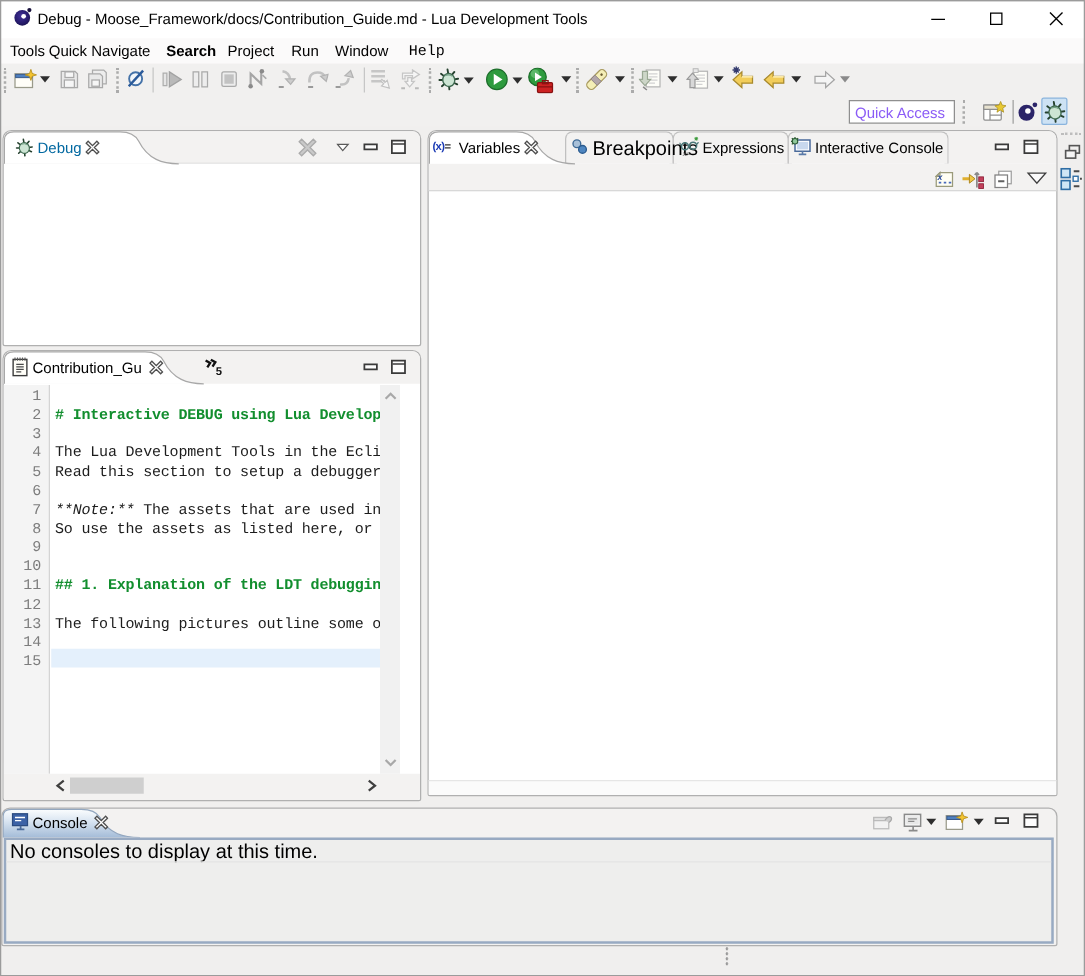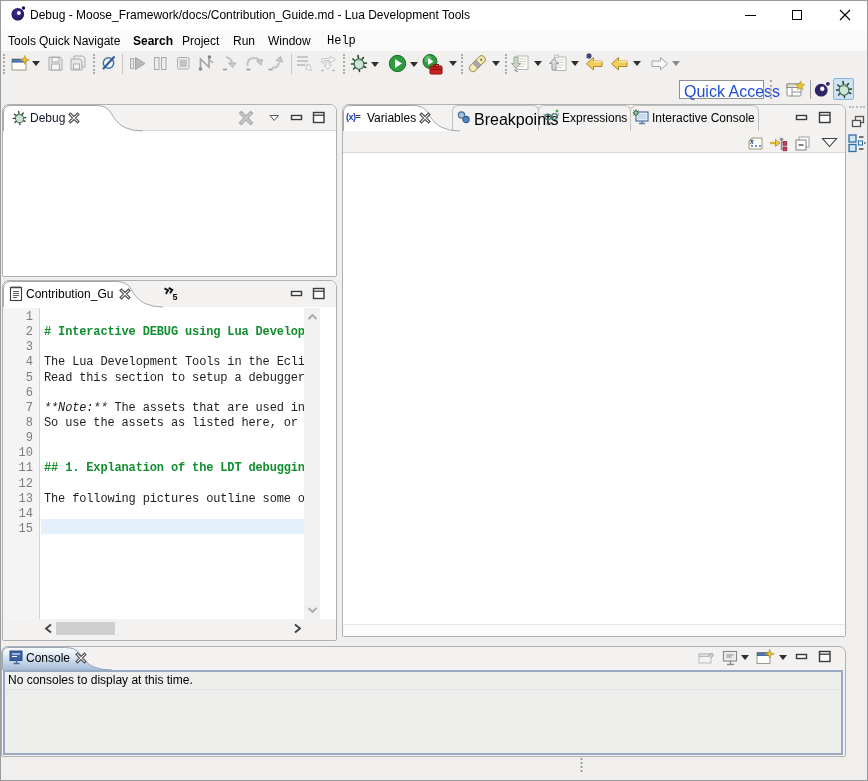--- a/index.html
+++ b/index.html
@@ -210,21 +210,21 @@
 <div class="caret" style="left:633px;top:61px;"></div>
 
 <svg class="ico" style="left:650px;top:53px;" width="19" height="19" viewBox="0 0 19 19">
   <path d="M10.5 4.5 L10.5 8 L2 8 L2 13.5 L10.5 13.5 L10.5 17 L17.5 10.75 Z" fill="#f5f5f5" stroke="#a5a5a5"></path>
 </svg>
 <div class="caret caretd" style="left:672px;top:61px;"></div>
 </div>
 
 <div id="qa">
 <div class="abs" style="left:679px;top:80px;width:85px;height:19px;background:#fff;border:1px solid #8f8f8f;"></div>
-<div class="abs" style="left:684px;top:83px;font-size:16px;color:#1d4ed8;">Quick Access</div>
+<div class="abs" style="left:684px;top:83px;font-size:12px;color:#8b5cf6;">Quick Access</div>
 <div class="dotsep" style="left:770px;top:80px;height:19px;"></div>
 
 <svg class="ico" style="left:786px;top:81px;" width="19" height="18" viewBox="0 0 19 18">
   <rect x="1" y="3" width="14" height="12" rx="1" fill="#fff" stroke="#8f8f8f"></rect>
   <rect x="1" y="3" width="14" height="3.5" fill="#e8e2cf" stroke="#8f8f8f"></rect>
   <line x1="6" y1="6.5" x2="6" y2="15" stroke="#8f8f8f"></line>
   <line x1="6" y1="11" x2="15" y2="11" stroke="#8f8f8f"></line>
   <path d="M14.5 0 L15.6 3 L18.8 3.6 L16.2 5.6 L16.9 8.8 L14.2 7 L11.6 8.8 L12.3 5.6 L9.9 3.6 L13.3 3 Z" fill="#e8c832" stroke="#a98f1e" stroke-width="0.6"></path>
 </svg>
 <div class="vline" style="left:810px;top:80px;height:19px;background:#9f9f9f;"></div>
@@ -265,21 +265,21 @@
     <line x1="2.8" y1="5" x2="6" y2="7.5"></line>
     <line x1="1.5" y1="10" x2="5" y2="10"></line>
     <line x1="16.5" y1="9" x2="13" y2="9.5"></line>
     <line x1="15.8" y1="13.5" x2="12.5" y2="12"></line>
     <line x1="3.5" y1="15" x2="6" y2="12.8"></line>
     <line x1="9.5" y1="17.5" x2="9.2" y2="14.5"></line>
   </g>
   <ellipse cx="9" cy="10" rx="4.8" ry="5.2" fill="#cde5d4" stroke="#3f6a50" stroke-width="1.1" transform="rotate(-15 9 10)"></ellipse>
   <path d="M6 6.5 q3 -1.5 6 0.5" fill="none" stroke="#74a187" stroke-width="0.9"></path>
 </svg>
-<div class="abs" style="left:30px;top:111px;font-size:12px;color:#0f172a;">Debug</div>
+<div class="abs" style="left:30px;top:111px;font-size:12px;color:#0369a1;">Debug</div>
 <svg class="abs" style="left:68px;top:112px;" width="12" height="12" viewBox="0 0 12 12">
   <path d="M1,2.5 L2.5,1 L6,4.5 L9.5,1 L11,2.5 L7.5,6 L11,9.5 L9.5,11 L6,7.5 L2.5,11 L1,9.5 L4.5,6 Z" fill="#fdfdfd" stroke="#4f4f4f" stroke-width="1.1"></path>
 </svg>
 
 <svg class="abs" style="left:238px;top:110px;" width="16" height="16" viewBox="0 0 12 12">
   <path d="M1,2.5 L2.5,1 L6,4.5 L9.5,1 L11,2.5 L7.5,6 L11,9.5 L9.5,11 L6,7.5 L2.5,11 L1,9.5 L4.5,6 Z" fill="#c9c9c9" stroke="#ababab" stroke-width="0.8"></path>
 </svg>
 <svg class="abs" style="left:269px;top:114px;" width="11" height="8" viewBox="0 0 11 8">
       <path d="M1 1.5 h8.5 L5.2 6.5 Z" fill="#fdfdfd" stroke="#5a5a5a"></path>
     </svg>
@@ -501,19 +501,19 @@
 <div class="caret" style="left:779px;top:655px;"></div>
 <svg class="abs" style="left:795px;top:651px;" width="13" height="12" viewBox="0 0 13 12">
       <rect x="1.5" y="3.5" width="10" height="4" fill="#fdfdfd" stroke="#3a3a3a" stroke-width="1.4"></rect>
     </svg>
 <svg class="abs" style="left:818px;top:650px;" width="14" height="13" viewBox="0 0 14 13">
       <rect x="1.5" y="1.5" width="10.5" height="10" fill="#fdfdfd" stroke="#3a3a3a" stroke-width="1.4"></rect>
       <line x1="2" y1="4.2" x2="12" y2="4.2" stroke="#3a3a3a" stroke-width="1.3"></line>
     </svg>
 
 <div class="abs" style="left:3px;top:670px;width:840px;height:85px;background:#eeeeed;border:2px solid #98aac2;"></div>
-<div class="abs" style="left:8px;top:673px;font-size:12px;color:#000;">No consoles to display at this time.</div>
+<div class="abs" style="left:8px;top:673px;font-size:16px;color:#000;">No consoles to display at this time.</div>
 <div class="abs" style="left:5px;top:689px;width:836px;height:1px;background:#e4e4e4;"></div>
 </div>
 
 <div id="bottomarea">
 <div class="abs" style="left:580px;top:757px;width:3px;height:16px;background-image:radial-gradient(circle, #9a9a9a 1px, transparent 1.2px);background-size:3px 4px;background-repeat:repeat-y;"></div>
 </div>
 
 </body></html>

